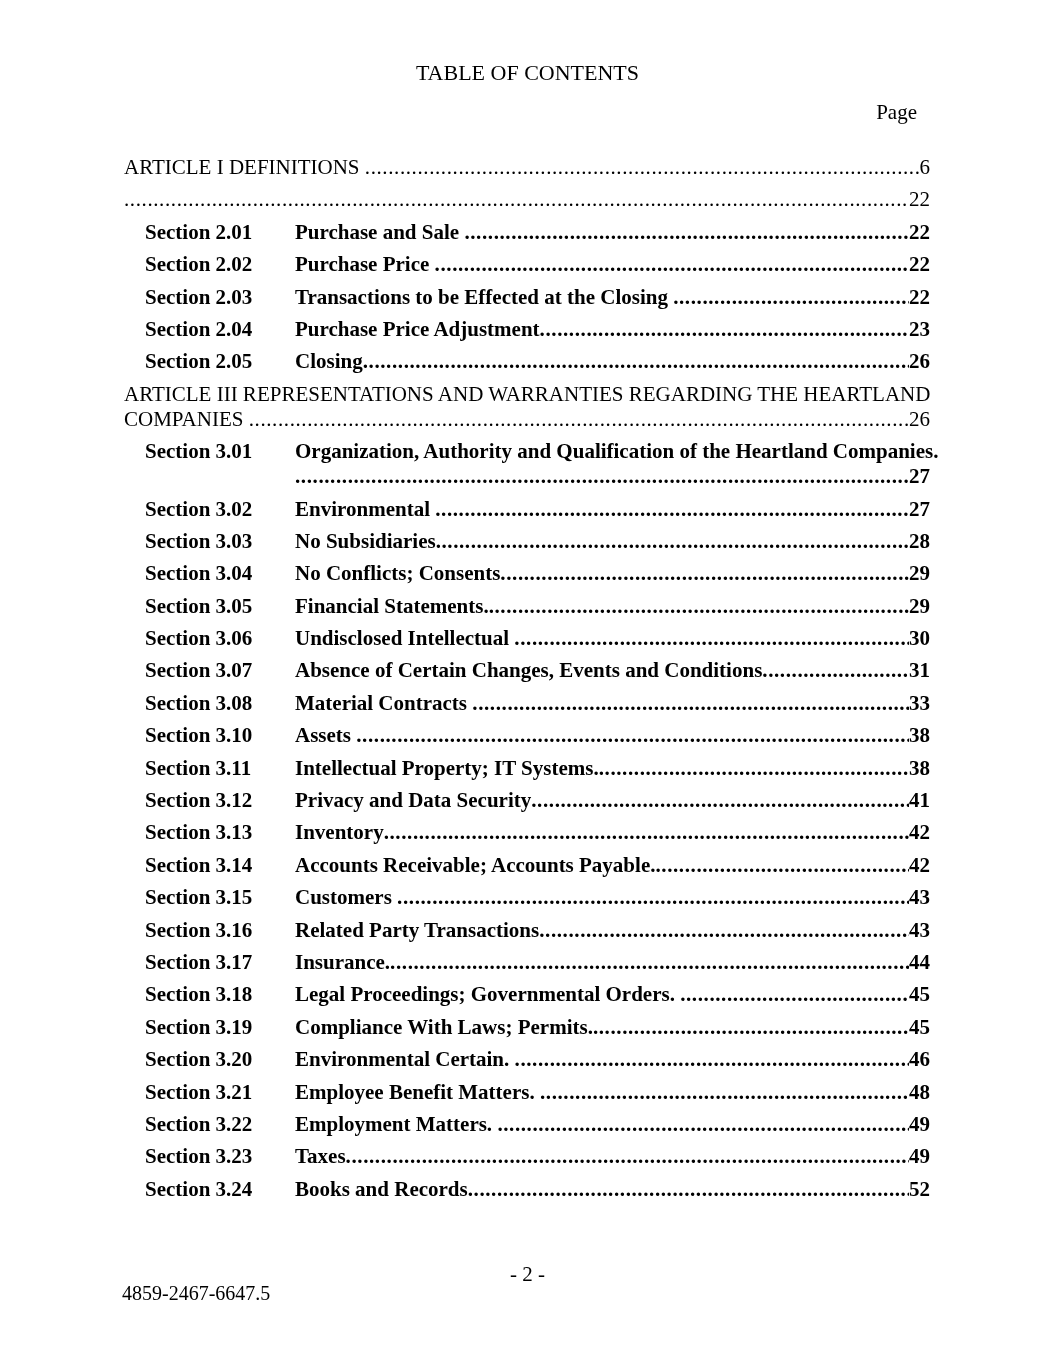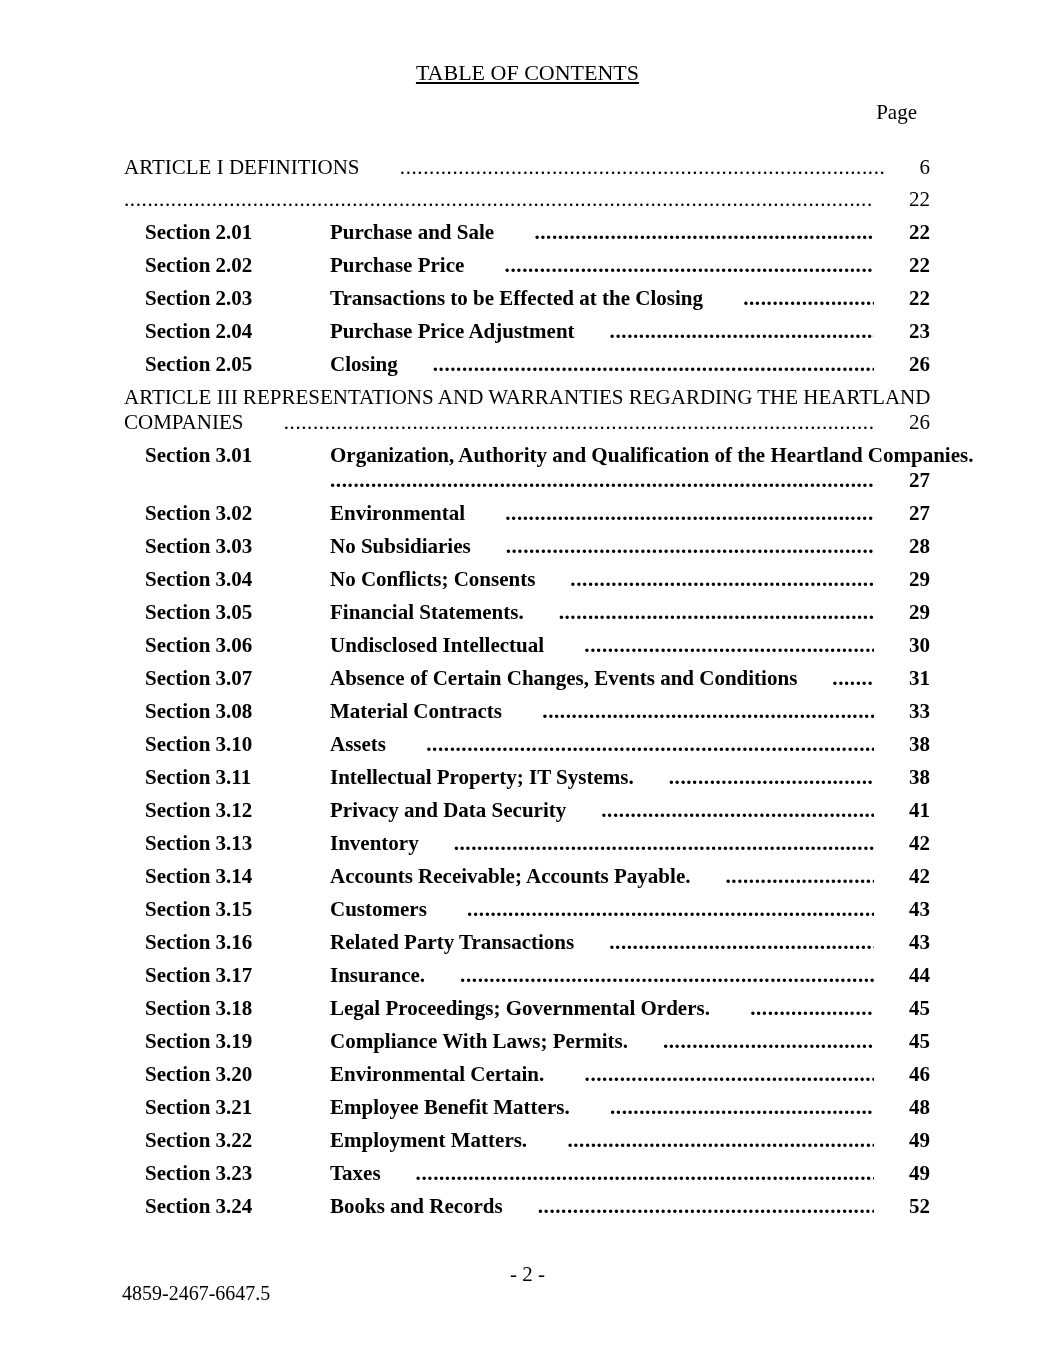--- a/index.html
+++ b/index.html
@@ -16,39 +16,39 @@
   }
   .doc-title {
     position: absolute;
     top: 60px;
     left: 0;
     width: 100%;
     text-align: center;
     font-size: 22px;
     line-height: 26px;
   }
-  .doc-title span { text-decoration: underline; }
+  .doc-title span { }
   .page-col-header {
     position: absolute;
     top: 100px;
     right: 138px;
     font-size: 21px;
     line-height: 25px;
   }
   .toc {
     position: absolute;
     top: 155px;
     left: 124px;
     width: 806px;
     font-size: 21px;
     line-height: 25px;
   }
   .entry { margin-bottom: 7.4px; }
-  .row { display: flex; align-items: baseline; gap: 35px; }
-  .section { font-weight: bold; padding-left: 21px; margin-top: 8px; }
+  .row { display: flex; align-items: baseline; }
+  .section { font-weight: bold; padding-left: 21px; }
   .num { width: 150px; flex: 0 0 150px; white-space: nowrap; }
   .label { flex: 0 0 auto; white-space: pre; }
   .wrapline { display: block; white-space: nowrap; }
   .dots {
     flex: 1 1 0;
     min-width: 0;
     overflow: hidden;
     white-space: nowrap;
     letter-spacing: 0.6px;
   }

